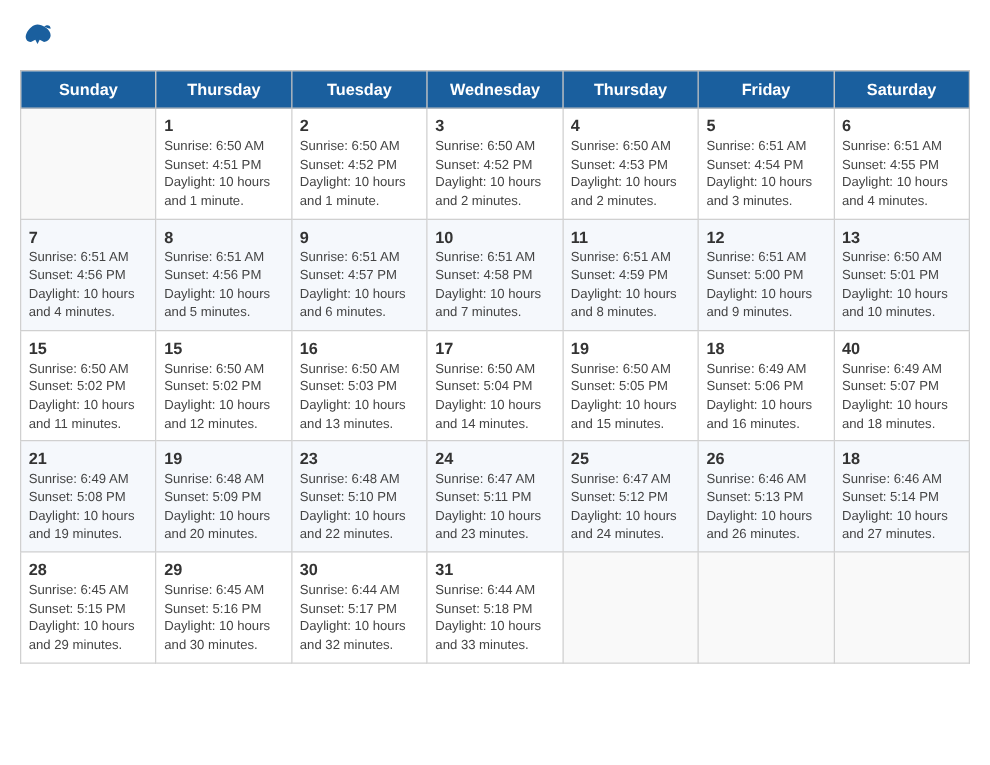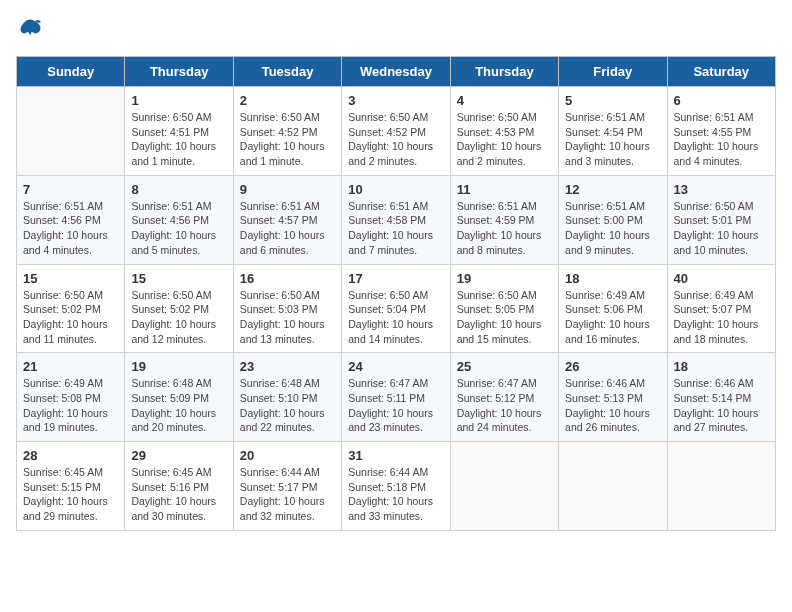--- a/index.html
+++ b/index.html
@@ -337,21 +337,21 @@
 and 29 minutes.</div>
         </td>
         <td>
           <span class="day-number">29</span>
           <div class="day-info" style="white-space: pre-line;">Sunrise: 6:45 AM
 Sunset: 5:16 PM
 Daylight: 10 hours
 and 30 minutes.</div>
         </td>
         <td>
-          <span class="day-number">20</span>
+          <span class="day-number">30</span>
           <div class="day-info" style="white-space: pre-line;">Sunrise: 6:44 AM
 Sunset: 5:17 PM
 Daylight: 10 hours
 and 32 minutes.</div>
         </td>
         <td>
           <span class="day-number">31</span>
           <div class="day-info" style="white-space: pre-line;">Sunrise: 6:44 AM
 Sunset: 5:18 PM
 Daylight: 10 hours

